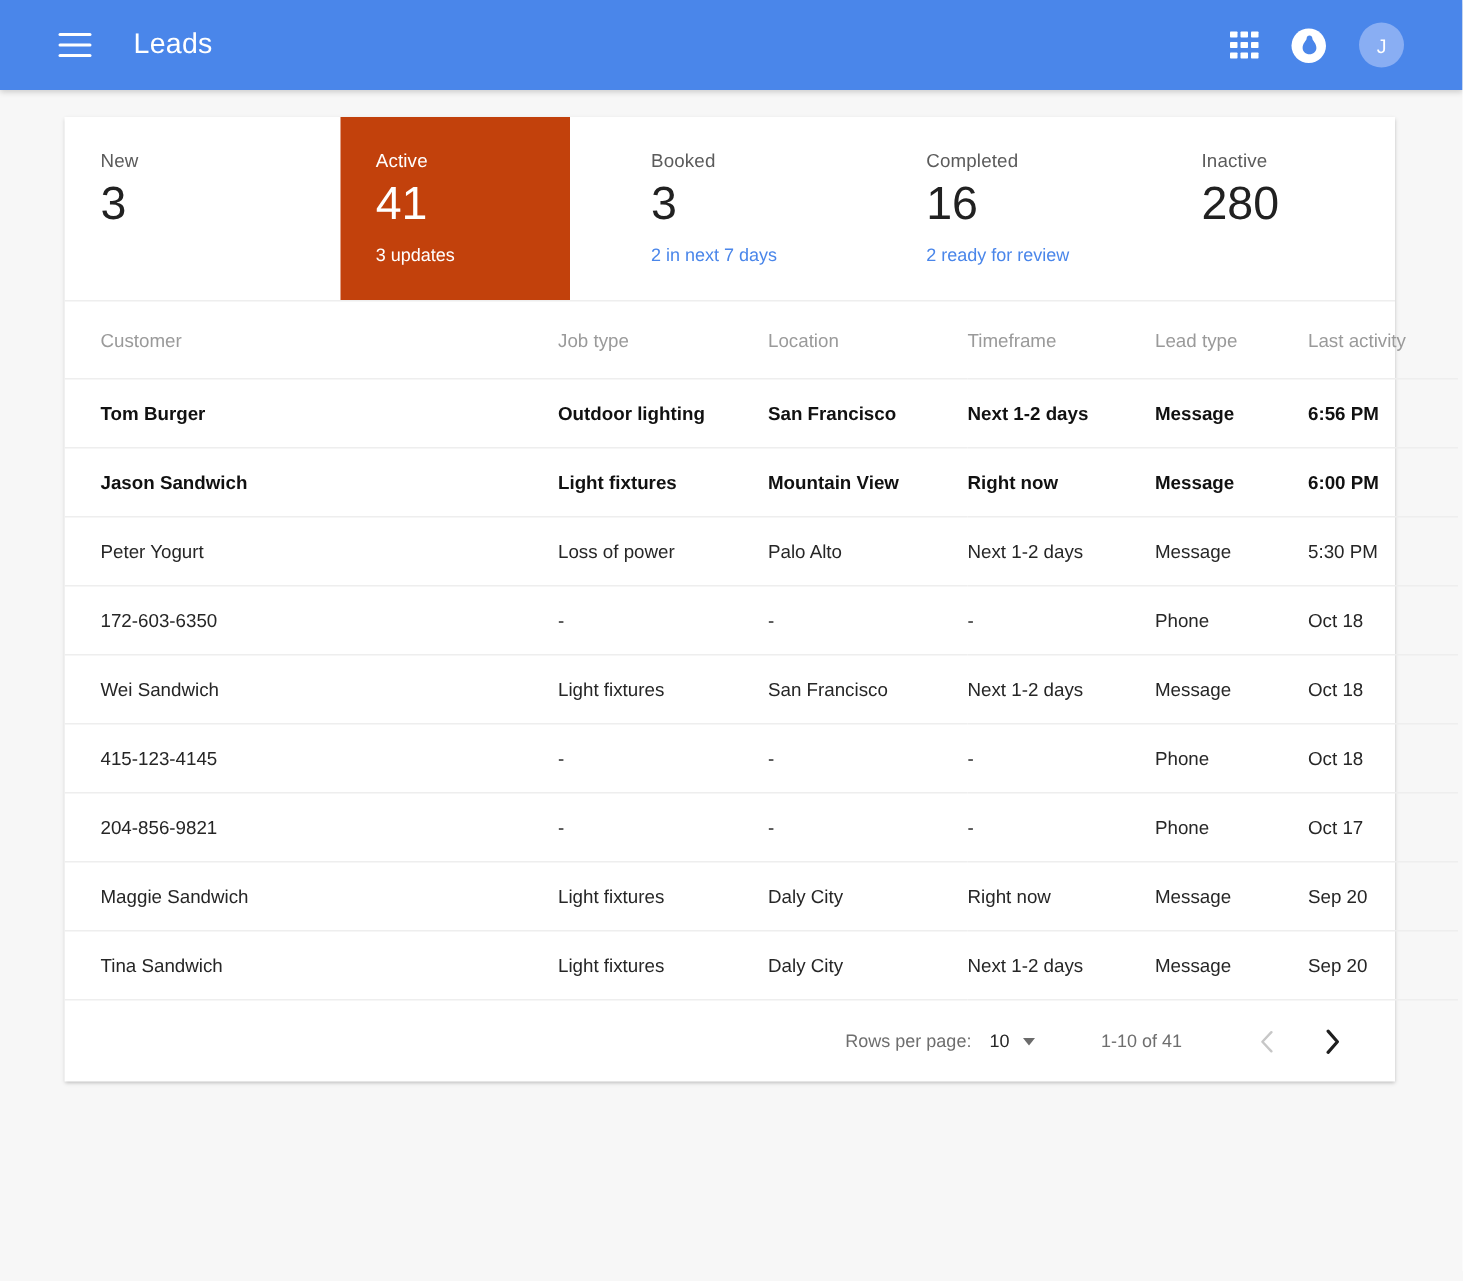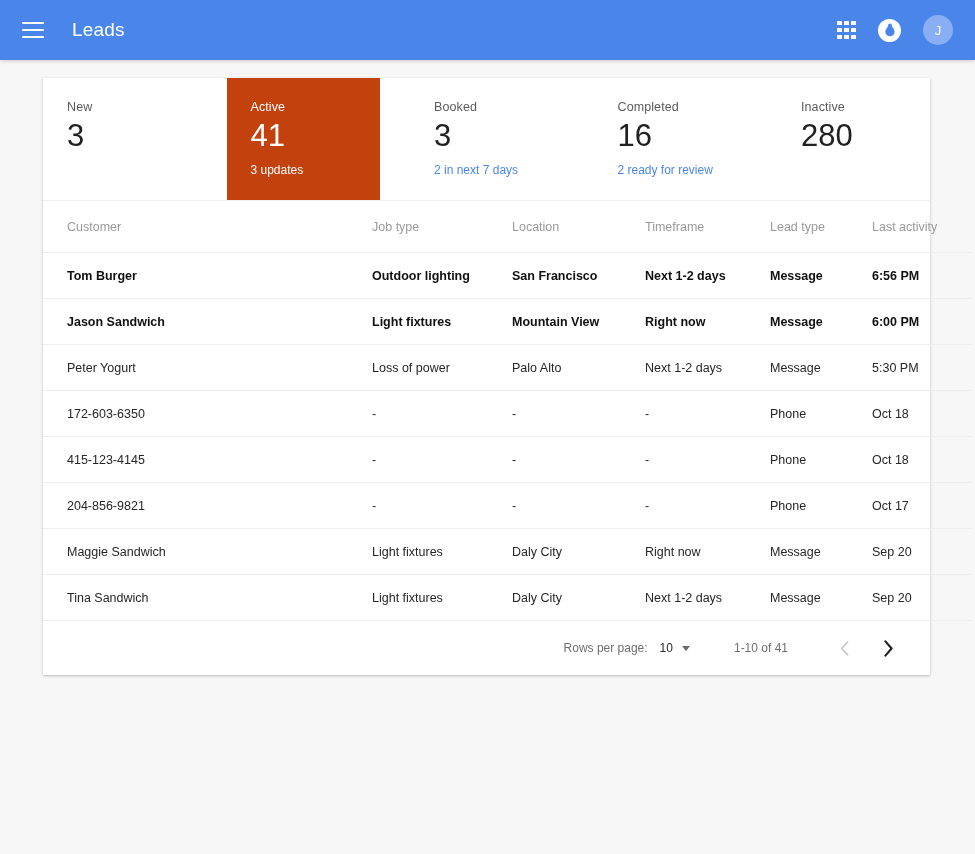--- a/index.html
+++ b/index.html
@@ -14,21 +14,21 @@
     -webkit-font-smoothing: antialiased;
     overflow: hidden;
   }
 
   
   .appbar {
     height: 60px;
     background: #4a86ea;
     display: flex;
     align-items: center;
-    padding: 0 22px;
+    padding: 0 39px;
     box-sizing: border-box;
     position: relative;
     box-shadow: 0 1px 4px rgba(0,0,0,0.18);
     z-index: 5;
   }
   .hamburger {
     width: 22px;
     height: 16px;
     display: flex;
     flex-direction: column;
@@ -319,20 +319,28 @@
         </tr>
         <tr class="row">
           <td class="c-customer">172-603-6350</td>
           <td class="c-job">-</td>
           <td class="c-loc">-</td>
           <td class="c-time">-</td>
           <td class="c-lead">Phone</td>
           <td class="c-last">Oct 18</td>
         </tr>
         <tr class="row">
+          <td class="c-customer">Wei Sandwich</td>
+          <td class="c-job">Light fixtures</td>
+          <td class="c-loc">San Francisco</td>
+          <td class="c-time">Next 1-2 days</td>
+          <td class="c-lead">Message</td>
+          <td class="c-last">Oct 18</td>
+        </tr>
+        <tr class="row">
           <td class="c-customer">415-123-4145</td>
           <td class="c-job">-</td>
           <td class="c-loc">-</td>
           <td class="c-time">-</td>
           <td class="c-lead">Phone</td>
           <td class="c-last">Oct 18</td>
         </tr>
         <tr class="row">
           <td class="c-customer">204-856-9821</td>
           <td class="c-job">-</td>

